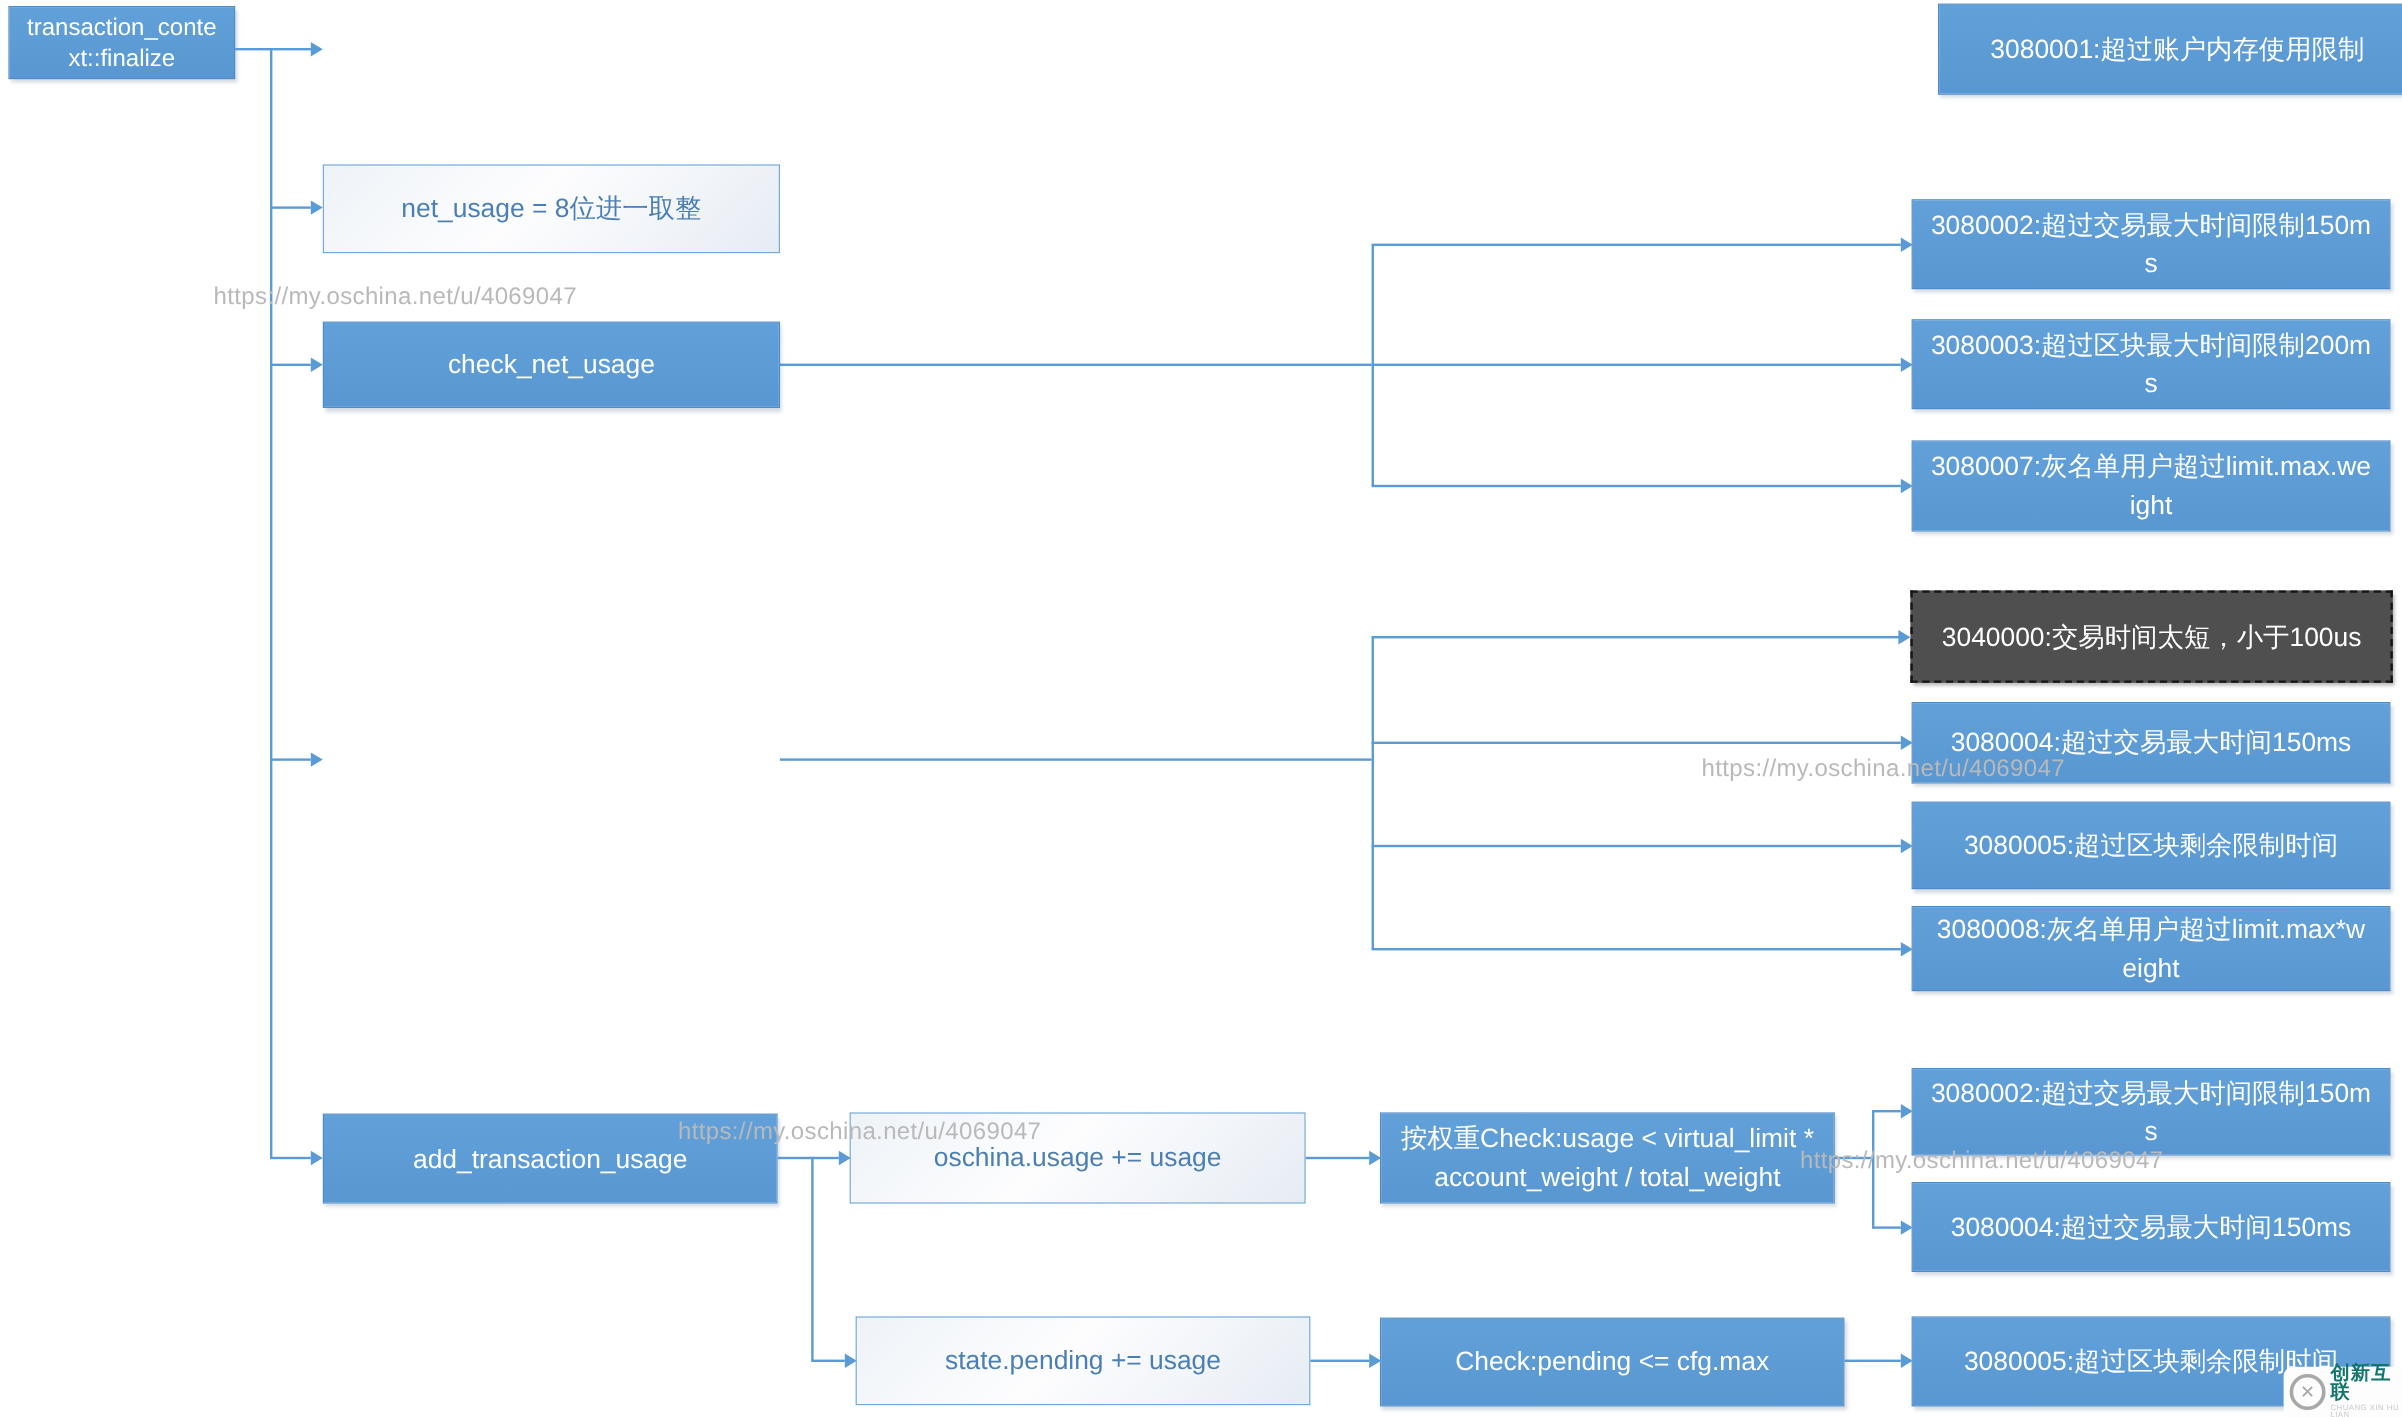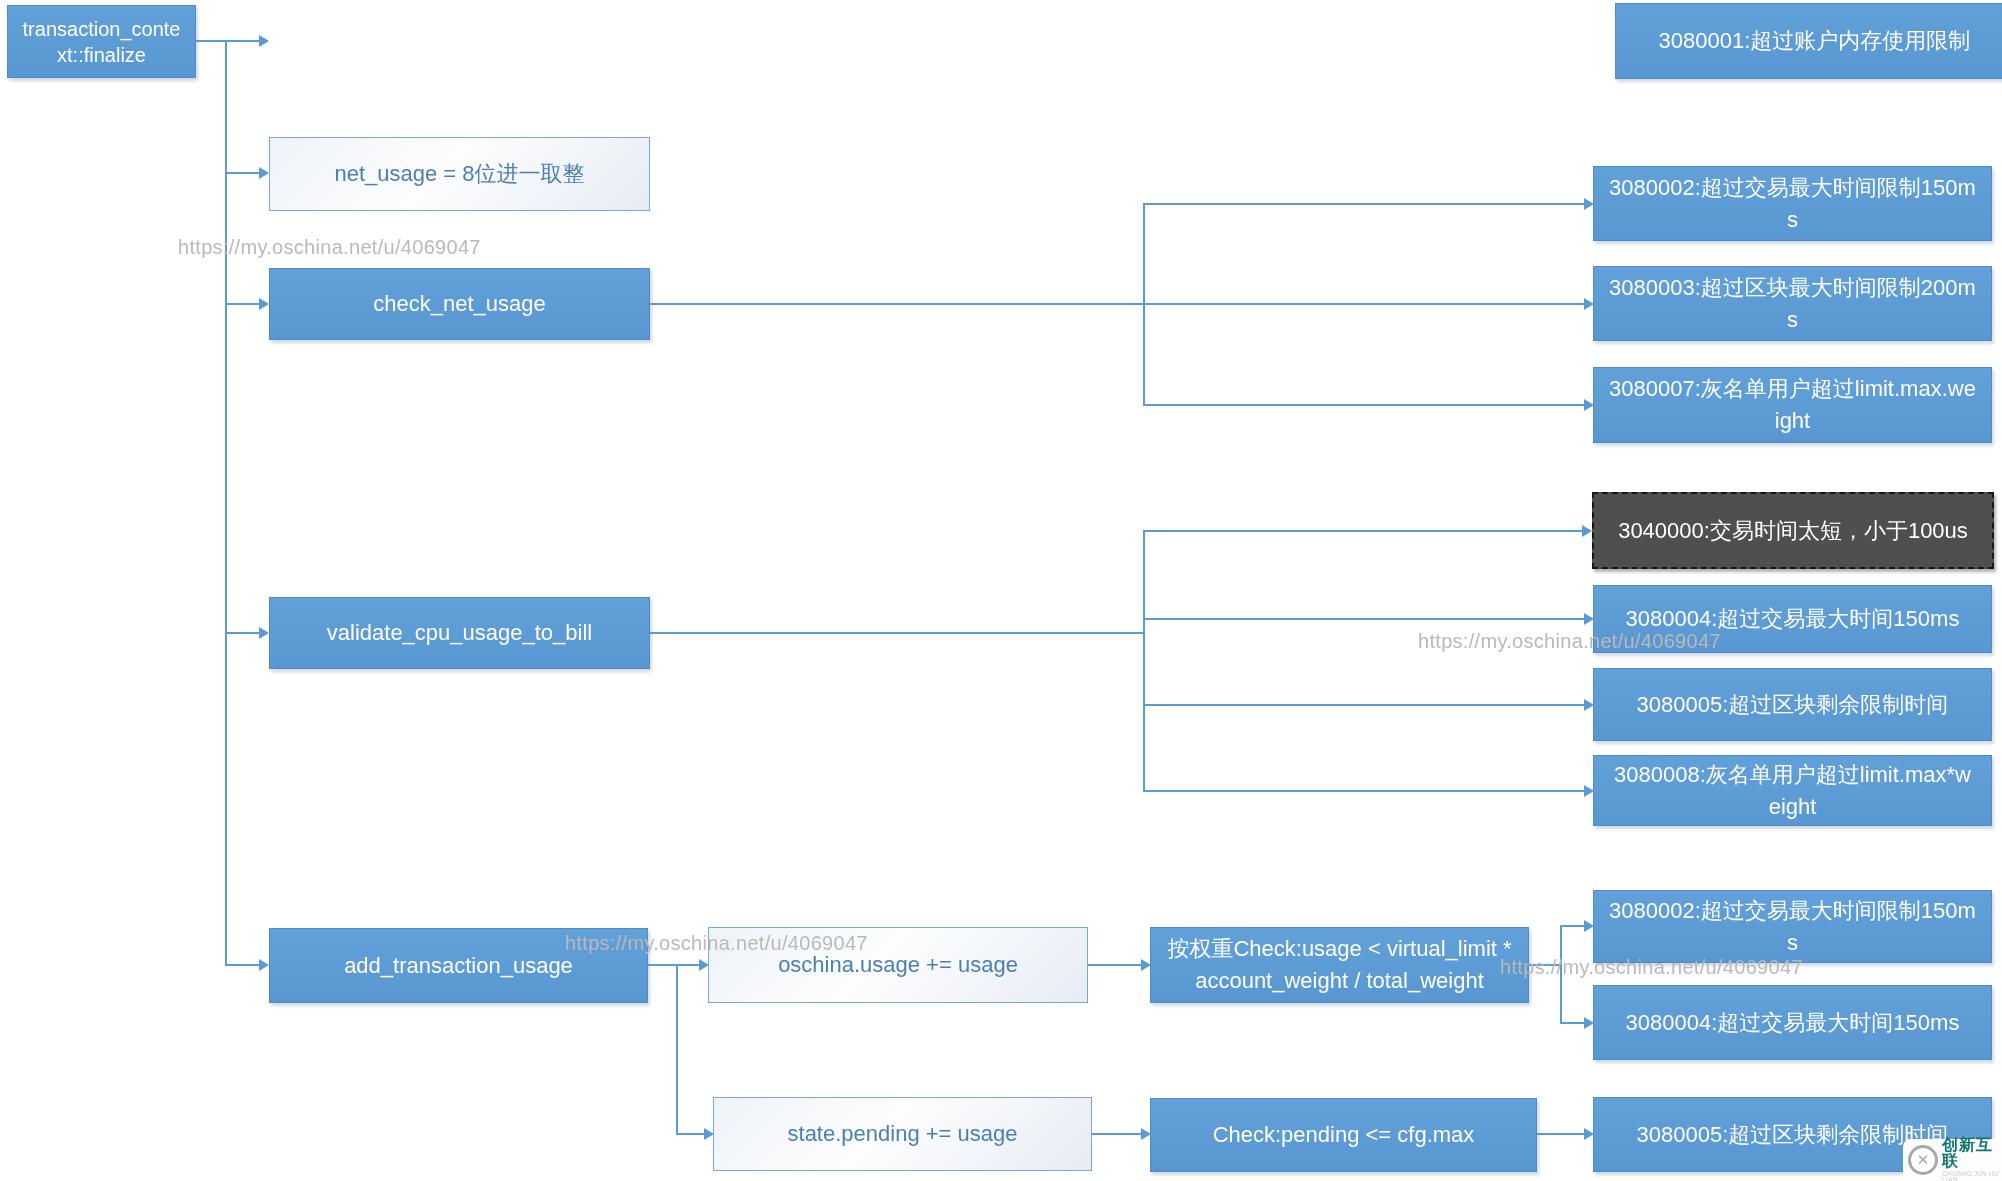--- a/index.html
+++ b/index.html
@@ -51,28 +51,27 @@
   }
   .logo-txt{display:flex;flex-direction:column;margin-left:4px;line-height:1;}
   .logo-cn{font-size:16px;font-weight:bold;color:#0f766e;letter-spacing:1px;}
   .logo-en{font-size:6.5px;color:#c9c9c9;letter-spacing:.4px;margin-top:2px;}
 </style>
 </head>
 <body>
 
 <div id="canvas">
 
-  <div class="node blue ba" style="left:7px;top:5px;width:189px;height:73px;font-size:20px;line-height:1.3;">transaction_context::finalize</div>
+  <div class="node blue ba" style="left:7px;top:5px;width:189px;height:61px;font-size:20px;line-height:1.3;">transaction_context::finalize</div>
 
 
   <div class="node light" style="left:269px;top:137px;width:381px;height:74px;">net_usage = 8位进一取整</div>
 
   <div class="node blue" style="left:269px;top:268px;width:381px;height:72px;">check_net_usage</div>
 
-  <div class="node blue" style="left:269px;top:597px;width:381px;height:72px;">validate_cpu_usage_to_bill</div>
 
   <div class="node blue" style="left:269px;top:928px;width:379px;height:75px;text-align:center;">add_transaction_usage</div>
 
   <div class="node light" style="left:708px;top:927px;width:380px;height:76px;">oschina.usage += usage</div>
 
   <div class="node light" style="left:713px;top:1097px;width:379px;height:74px;">state.pending += usage</div>
 
   <div class="node blue" style="left:1150px;top:927px;width:379px;height:76px;padding:4px 8px;">按权重Check:usage &lt; virtual_limit * account_weight / total_weight</div>
 
   <div class="node blue" style="left:1150px;top:1098px;width:387px;height:74px;">Check:pending &lt;= cfg.max</div>

